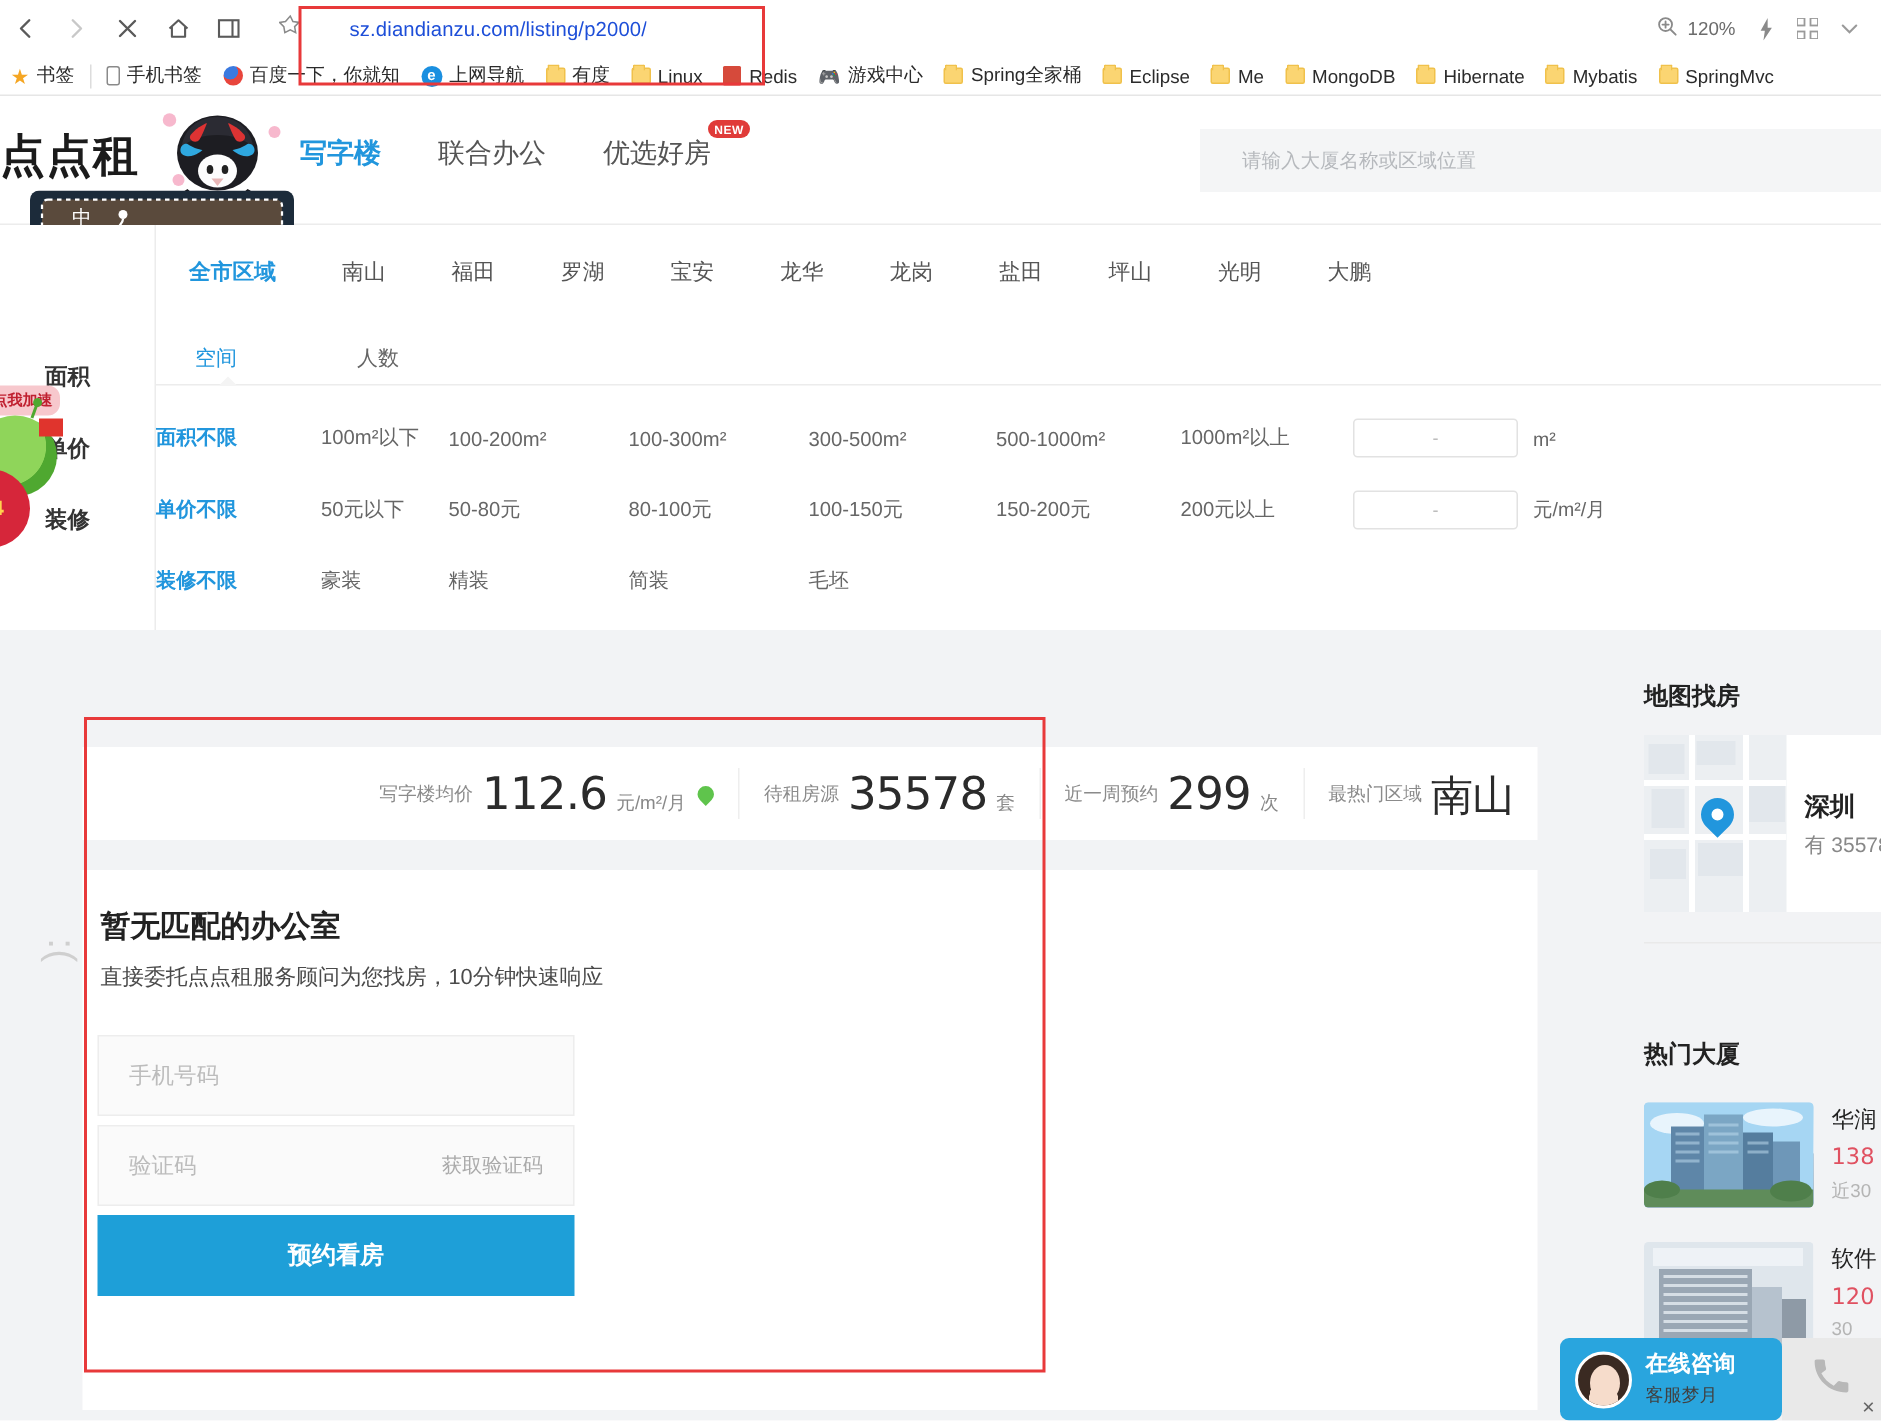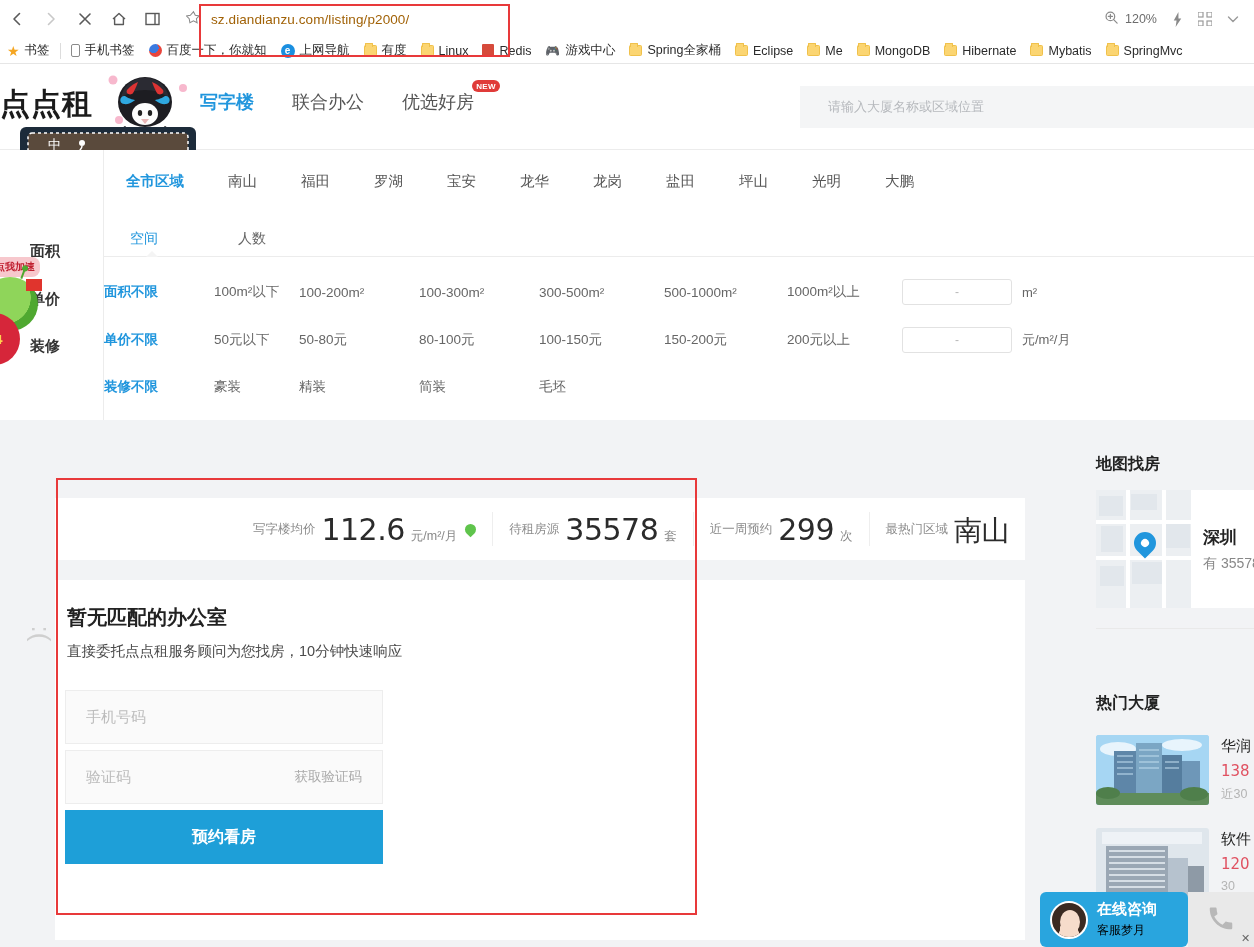--- a/index.html
+++ b/index.html
@@ -30,22 +30,22 @@
     flex: 1; height: 28px; margin: 0 12px 0 6px;
     display: flex; align-items: center;
     position: relative;
   }
   #urlbar {
     flex: 1; height: 28px; display: flex; align-items: center;
     padding: 0 10px; gap: 10px;
     background: #fff; border-radius: 3px;
   }
   #url-text {
-    font-size: 13.5px; color: #a16207; letter-spacing: .1px;
-    white-space: nowrap; overflow: hidden;
+    font-size: 13.5px; color: #1d4ed8; letter-spacing: .1px;
+    white-space: nowrap; overflow: hidden; margin-left: 22px;
   }
   #chrome-right {
     display: flex; align-items: center; gap: 14px; padding-right: 14px; flex: none;
   }
   #zoom-indicator { display: flex; align-items: center; gap: 6px; color: #6c6c6c; font-size: 12.5px;}
   .gray-icon { color: #9a9a9a; display: flex; align-items: center; }
 
   
   #bookmark-bar {
     position: absolute; top: 38px; left: 0; width: 1254px; height: 26px;
@@ -276,21 +276,21 @@
     padding: 0 10px;
   }
   #chat-avatar {
     width: 38px; height: 38px; border-radius: 50%; flex: none; overflow: hidden;
     background: #f3d9c8; position: relative; border: 2px solid #fff;
   }
   #chat-avatar .hair { position:absolute; left:0; top:0; width:100%; height:100%;
     background: radial-gradient(ellipse at 50% 95%, #f6dccb 0 40%, transparent 41%), #3a2a22; }
   #chat-avatar .face { position:absolute; left:8px; top:7px; width:20px; height:24px; border-radius:50%; background:#f6dccb;}
   #chat-title { color:#fff; font-size: 15px; font-weight: bold; }
-  #chat-sub { color:#000000; font-size: 12px; margin-top: 3px; }
+  #chat-sub { color:#404040; font-size: 12px; margin-top: 3px; }
   #phone-widget {
     position: absolute; left: 1188px; top: 892px; width: 66px; height: 55px;
     background: #e9e9e9; display:flex; align-items:center; justify-content:center;
   }
   #phone-widget svg { opacity:.45; }
   #chat-close { position:absolute; left: 1241px; top: 932px; font-size: 11px; color:#666; }
 
   
   .annot {
     position: absolute; border: 2px solid #e8393a; pointer-events: none; z-index: 50;

